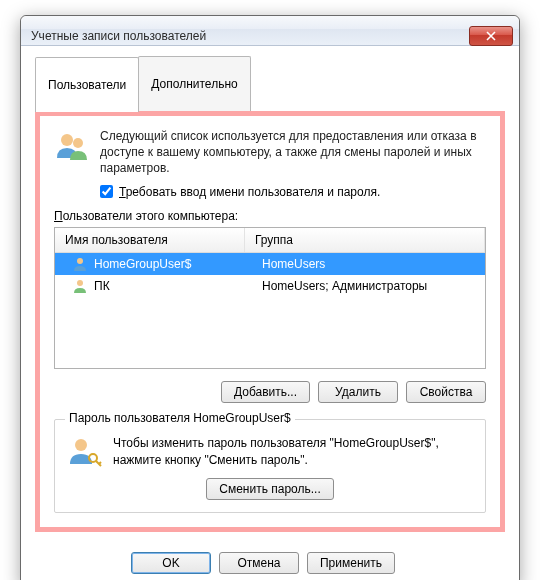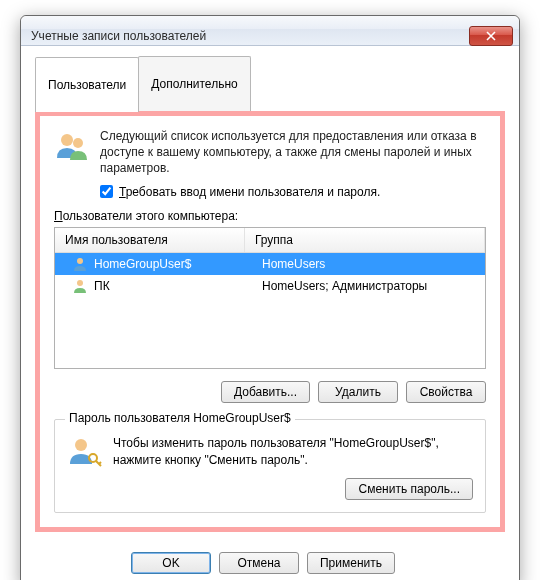--- a/index.html
+++ b/index.html
@@ -118,21 +118,21 @@
 }
 .groupbox-title {
   position: absolute;
   top: -9px; left: 10px;
   background: #fff;
   padding: 0 4px;
 }
 .pass-body { display: flex; gap: 10px; align-items: center; }
 .pass-icon { width: 36px; height: 36px; flex: 0 0 auto; }
 .pass-text { line-height: 1.35; flex: 1; }
-.pass-btn-row { display: flex; justify-content: flex-end; margin-top: 8px; }
+.pass-btn-row { display: flex; justify-content: center; margin-top: 8px; }
 
 .footer { display: flex; justify-content: center; gap: 8px; padding: 8px 14px 12px 0; }
 </style>
 </head>
 <body>
 
 <div class="window">
 
   <div class="titlebar">
     <span class="titlebar-title">Учетные записи пользователей</span>

